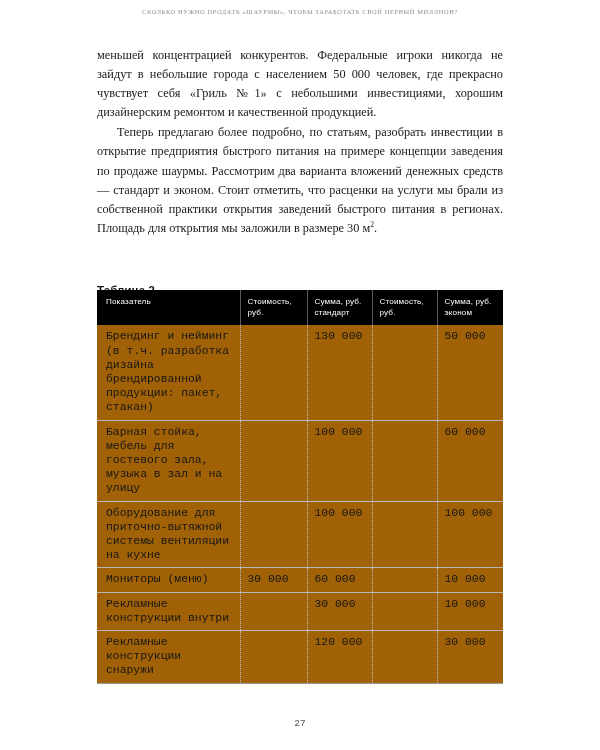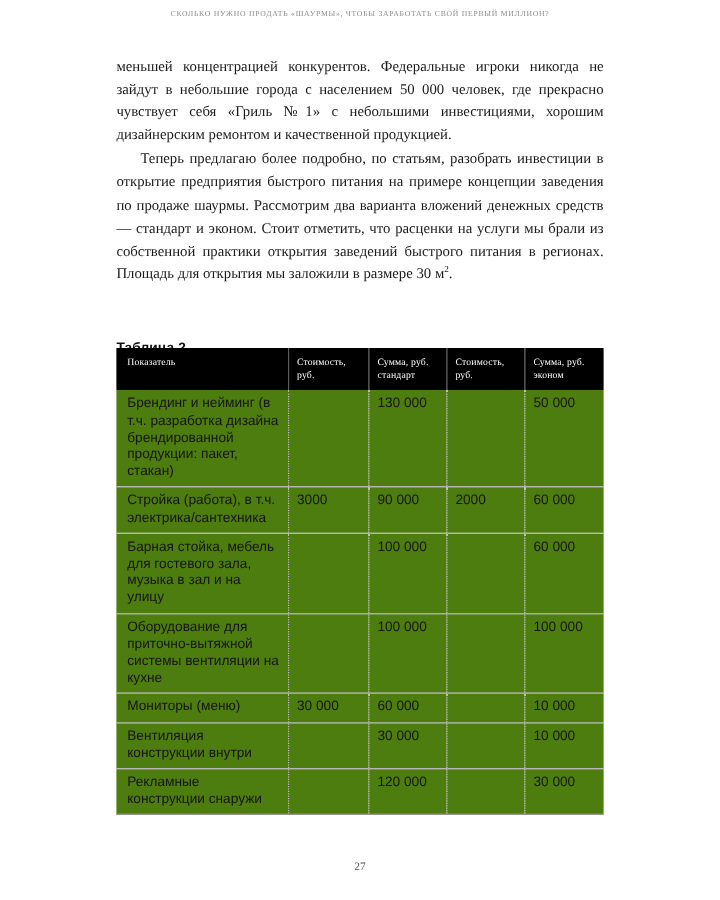--- a/index.html
+++ b/index.html
@@ -90,68 +90,68 @@
   }
   table.invest col.c0 { width: 143px; }
   table.invest col.c1 { width: 67px; }
   table.invest col.c2 { width: 65px; }
   table.invest col.c3 { width: 65px; }
   table.invest col.c4 { width: 66px; }
 
   table.invest thead th {
     background: #000000;
     color: #ffffff;
-    font-family: Liberation Serif, serif;
+    font-family: Liberation Sans, sans-serif;
     font-size: 8.1px;
     font-weight: normal;
     line-height: 11.2px;
     text-align: left;
     vertical-align: top;
     padding: 6px 5px 7px 7px;
     border: none;
     letter-spacing: 0.15px;
   }
   table.invest thead th.col-ind {
     padding-left: 9px;
   }
   table.invest thead th + th {
     border-left: 1px solid #5a5a5a;
   }
 
   table.invest tbody td {
-    font-family: Liberation Sans, sans-serif;
+    font-family: Liberation Mono, monospace;
     font-size: 11.4px;
     line-height: 14.2px;
     color: #161616;
     vertical-align: top;
     padding: 4px 4px 5px 9px;
     border-bottom: 1px solid #b8b8b8;
     border-left: 1px dotted #bdbdbd;
-    background: #4d7c0f;
+    background: #a16207;
   }
   table.invest tbody td.label {
     border-left: none;
     padding-left: 9px;
     padding-right: 6px;
   }
   table.invest tbody td.num {
     padding-left: 7px;
   }
   table.invest tbody tr:last-child td {
     border-bottom: 1px solid #9a9a9a;
   }
 
   
   .folio {
     position: absolute;
     top: 718px;
     left: 0;
     width: 600px;
     text-align: center;
-    font-family: Liberation Serif, serif;
+    font-family: Liberation Mono, monospace;
     font-size: 9.5px;
     color: #55555a;
   }
 </style>
 </head>
 <body>
 
 <div class="page">
 
   <div class="running-head">СКОЛЬКО НУЖНО ПРОДАТЬ «ШАУРМЫ», ЧТОБЫ ЗАРАБОТАТЬ СВОЙ ПЕРВЫЙ МИЛЛИОН?</div>
@@ -183,27 +183,20 @@
       </thead>
       <tbody>
         <tr>
           <td class="label">Брендинг и нейминг (в т.ч. разработка дизайна брендированной продукции: пакет, стакан)</td>
           <td class="num"></td>
           <td class="num">130 000</td>
           <td class="num"></td>
           <td class="num">50 000</td>
         </tr>
         <tr>
-          <td class="label">Стройка (работа), в т.ч. электрика/сантехника</td>
-          <td class="num">3000</td>
-          <td class="num">90 000</td>
-          <td class="num">2000</td>
-          <td class="num">60 000</td>
-        </tr>
-        <tr>
           <td class="label">Барная стойка, мебель для гостевого зала, музыка в зал и на улицу</td>
           <td class="num"></td>
           <td class="num">100 000</td>
           <td class="num"></td>
           <td class="num">60 000</td>
         </tr>
         <tr>
           <td class="label">Оборудование для приточно-вытяжной системы вентиляции на кухне</td>
           <td class="num"></td>
           <td class="num">100 000</td>
@@ -211,21 +204,21 @@
           <td class="num">100 000</td>
         </tr>
         <tr>
           <td class="label">Мониторы (меню)</td>
           <td class="num">30 000</td>
           <td class="num">60 000</td>
           <td class="num"></td>
           <td class="num">10 000</td>
         </tr>
         <tr>
-          <td class="label">Вентиляция конструкции внутри</td>
+          <td class="label">Рекламные конструкции внутри</td>
           <td class="num"></td>
           <td class="num">30 000</td>
           <td class="num"></td>
           <td class="num">10 000</td>
         </tr>
         <tr>
           <td class="label">Рекламные конструкции снаружи</td>
           <td class="num"></td>
           <td class="num">120 000</td>
           <td class="num"></td>

